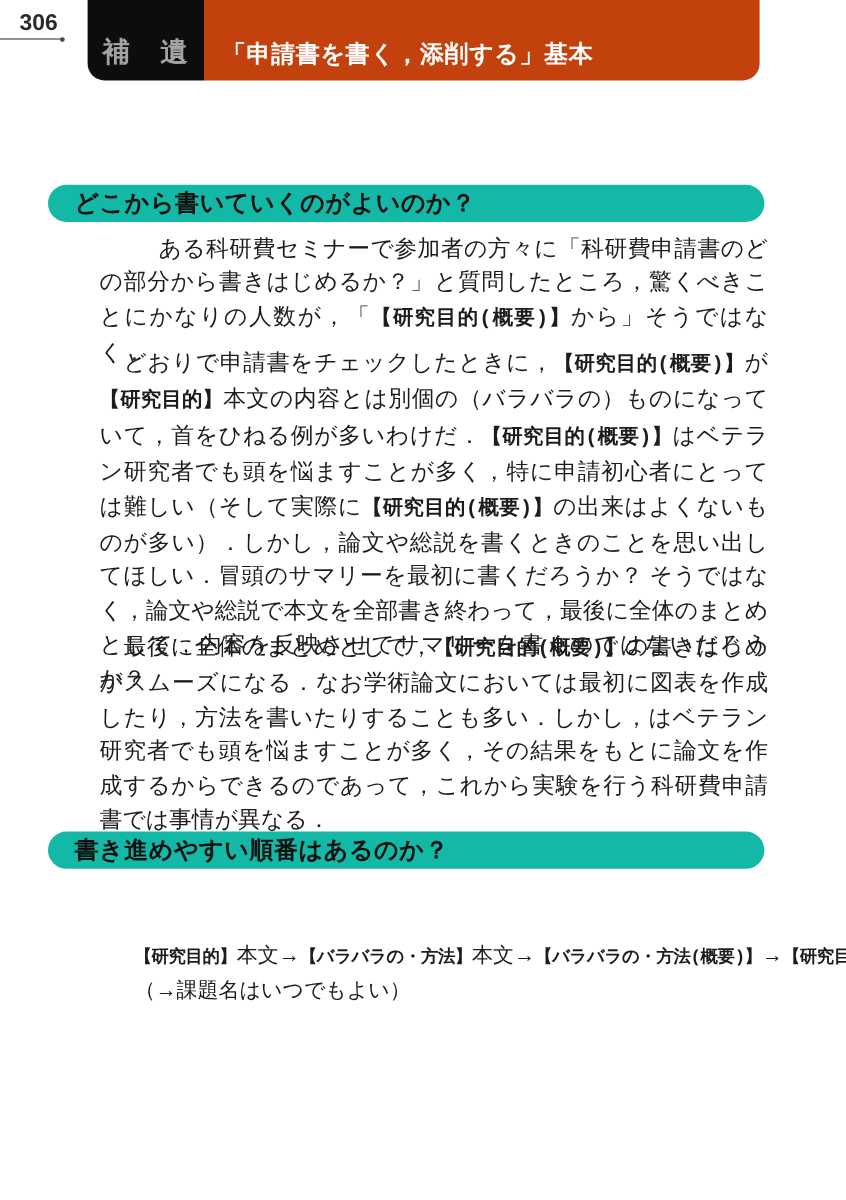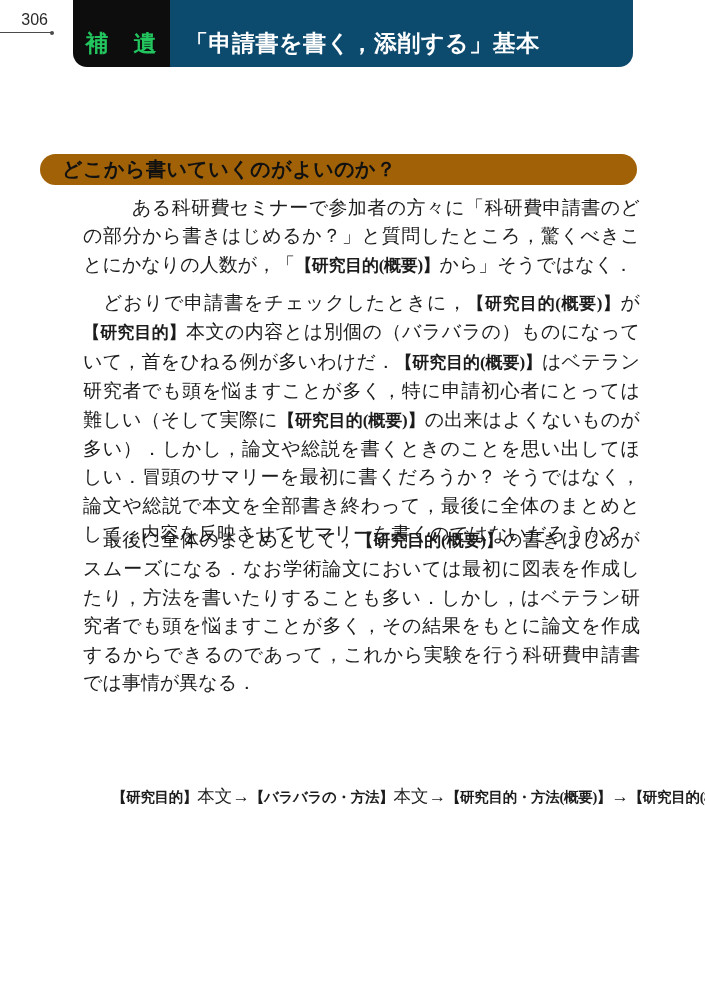--- a/index.html
+++ b/index.html
@@ -8,56 +8,56 @@
     position:relative; width:705px; height:1000px;
     background:#ffffff; overflow:hidden;
     font-family:"Liberation Serif", serif;
     color:#1c1c1c;
   }
 
   
   .pagenum-wrap { position:absolute; left:0; top:9px; width:56px; }
   .pagenum {
     font-family:"Liberation Sans", sans-serif;
-    font-size:16px; font-weight:400; color:#2a2a2a;
+    font-size:19px; font-weight:700; color:#2a2a2a;
     text-align:right; padding-right:8px; line-height:22px;
   }
   .pagenum-line {
     position:relative; height:0;
     border-top:1.6px solid #4a4a4a; width:52px; margin-top:1px;
   }
   .pagenum-line::after {
     content:""; position:absolute; right:-2px; top:-2.5px;
     width:4px; height:4px; border-radius:50%; background:#4a4a4a;
   }
 
   
   .chapter-header {
     position:absolute; left:73px; top:0; width:560px; height:67px;
     display:flex; font-family:"Liberation Sans", sans-serif;
   }
   .chapter-label {
-    width:97px; background:#0d0d0d; color:#22c55e;
+    width:97px; background:#0d0d0d; color:#a3a3a3;
     border-radius:0 0 0 14px;
     display:flex; align-items:flex-end; justify-content:center;
     padding-bottom:8px; box-sizing:border-box;
     font-size:23px; font-weight:700; letter-spacing:1px;
   }
   .chapter-title {
-    flex:1; background:#0c4a6e; color:#ffffff;
+    flex:1; background:#c2410c; color:#ffffff;
     border-radius:0 0 14px 0;
     display:flex; align-items:flex-end;
     padding:0 0 8px 15px; box-sizing:border-box;
-    font-size:23px; font-weight:700; letter-spacing:0.5px;
+    font-size:20px; font-weight:700; letter-spacing:0.5px;
   }
 
   
   .section-pill {
     position:absolute; left:40px; width:597px; height:31px;
-    background:#a16207; border-radius:16px;
+    background:#14b8a6; border-radius:16px;
     display:flex; align-items:center;
     padding-left:22px; box-sizing:border-box;
     font-family:"Liberation Sans", sans-serif;
     font-size:20px; font-weight:700; color:#111111; letter-spacing:0.5px;
   }
   #pill-1 { top:154px; }
   #pill-2 { top:693px; }
 
   
   .body-text {
@@ -65,21 +65,21 @@
     font-size:19px; line-height:28.4px; text-align:justify;
     color:#1c1c1c;
   }
   #para-1 { top:194px; text-indent:49px; }
   #para-2 { top:289px; text-indent:20px; }
   #para-3 { top:526px; text-indent:20px; }
   #s2-para-1 { top:731px; text-indent:52px; }
 
   
   .body-text .g, .order-block .g {
-    font-family:Liberation Serif, serif;
+    font-family:Liberation Mono, monospace;
     font-weight:700; font-size:17px; letter-spacing:-0.3px;
   }
 
   
   .order-block {
     position:absolute; left:112px; top:784px; width:560px;
     font-size:17.5px; line-height:25.5px; text-align:left;
     color:#1c1c1c;
   }
   .order-line { white-space:nowrap; }
@@ -99,19 +99,21 @@
     <div class="chapter-label">補　遺</div>
     <div class="chapter-title">「申請書を書く，添削する」基本</div>
   </div>
 
   <div class="section-pill" id="pill-1">どこから書いていくのがよいのか？</div>
 
   <div class="body-text" id="para-1"><span>ある科研費セミナーで参加者の方々に「科研費申請書のどの部分から書きはじめるか？」と質問したところ，驚くべきことにかなりの人数が，「</span><span class="g">【研究目的(概要)】</span><span>から」そうではなく．</span></div>
   <div class="body-text" id="para-2"><span>どおりで申請書をチェックしたときに，</span><span class="g">【研究目的(概要)】</span><span>が</span><span class="g">【研究目的】</span><span>本文の内容とは別個の（バラバラの）ものになっていて，首をひねる例が多いわけだ．</span><span class="g">【研究目的(概要)】</span><span>はベテラン研究者でも頭を悩ますことが多く，特に申請初心者にとっては難しい（そして実際に</span><span class="g">【研究目的(概要)】</span><span>の出来はよくないものが多い）．しかし，論文や総説を書くときのことを思い出してほしい．冒頭のサマリーを最初に書くだろうか？ そうではなく，論文や総説で本文を全部書き終わって，最後に全体のまとめとして，内容を反映させてサマリーを書くのではないだろうか？</span></div>
   <div class="body-text" id="para-3"><span>最後に全体のまとめとして，</span><span class="g">【研究目的(概要)】</span><span>の書きはじめがスムーズになる．なお学術論文においては最初に図表を作成したり，方法を書いたりすることも多い．しかし，はベテラン研究者でも頭を悩ますことが多く，その結果をもとに論文を作成するからできるのであって，これから実験を行う科研費申請書では事情が異なる．</span></div>
 
+  <div class="section-pill" id="pill-2">書き進めやすい順番はあるのか？</div>
 
 
   <div class="order-block">
-    <div class="order-line"><span class="g">【研究目的】</span><span>本文→</span><span class="g">【バラバラの・方法】</span><span>本文→</span><span class="g">【研究目的・方法(概要)】</span><span>→</span><span class="g">【研究目的(概要)】</span></div>
+    <div class="order-line"><span class="g">【研究目的】</span><span>本文→</span><span class="g">【バラバラの・方法】</span><span>本文→</span><span class="g">【バラバラの・方法(概要)】</span><span>→</span><span class="g">【研究目的(概要)】</span></div>
+    <div class="order-note">（→課題名はいつでもよい）</div>
   </div>
 
 </div>
 
 </body></html>

